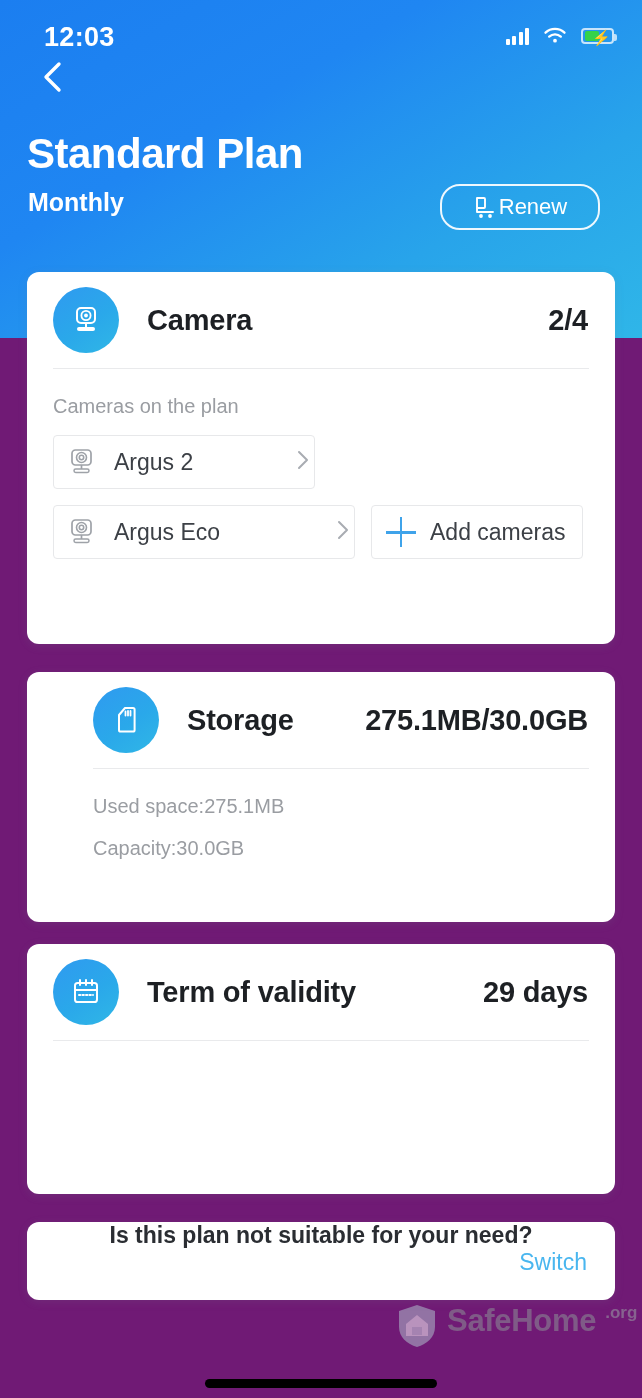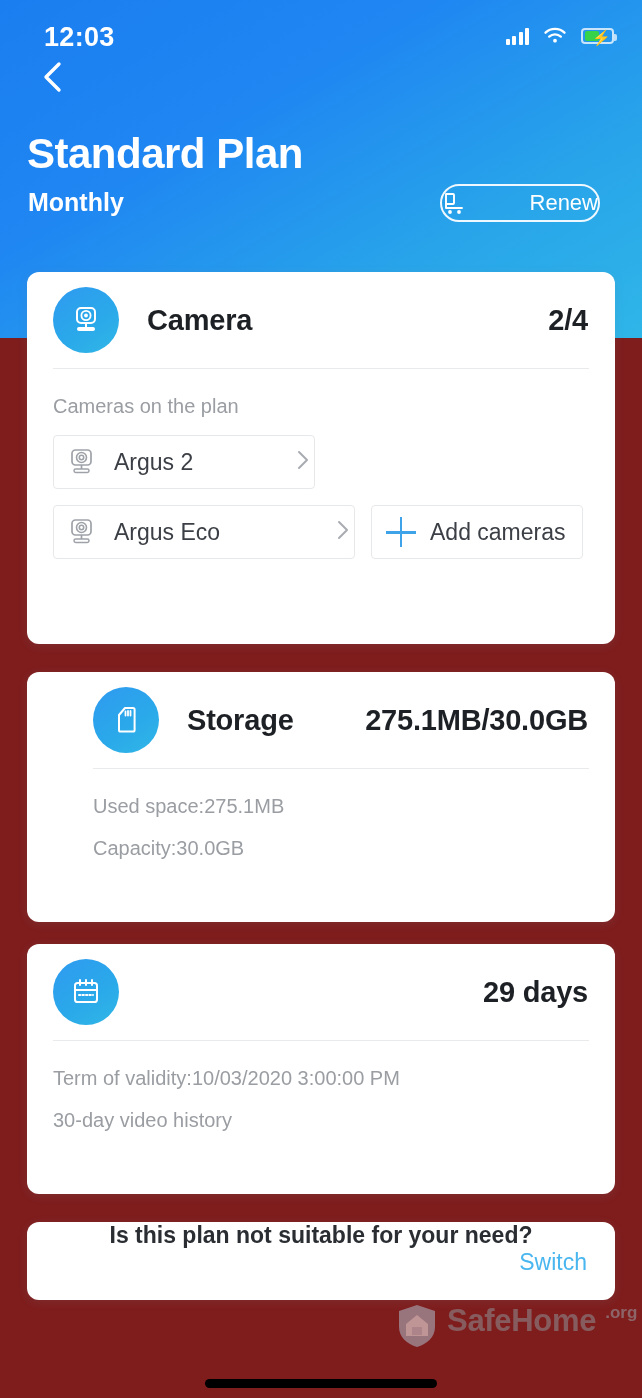--- a/index.html
+++ b/index.html
@@ -5,21 +5,21 @@
   * { margin:0; padding:0; box-sizing:border-box; }
   html, body {
     width:642px; height:1398px;
     background:#ffffff;
     font-family:"Liberation Sans", sans-serif;
     -webkit-font-smoothing:antialiased;
   }
   .screen {
     position:relative;
     width:642px; height:1398px;
-    background:#7f1d1d;
+    background:#701a75;
     overflow:hidden;
   }
 
   
   .banner {
     position:absolute; left:0; top:0;
     width:642px; height:338px;
     background:linear-gradient(150deg, #1b7ef0 0%, #1f86f2 35%, #28a4ea 70%, #2fb6e8 100%);
   }
   .statusbar {
@@ -68,23 +68,23 @@
   .plan-title {
     position:absolute; left:27px; top:130px;
     color:#ffffff; font-size:42px; font-weight:700; letter-spacing:-0.5px;
   }
   .plan-sub {
     position:absolute; left:28px; top:188px;
     color:#ffffff; font-size:25px; font-weight:600;
   }
   .renew-btn {
     position:absolute; right:42px; top:184px;
-    width:160px; height:38px;
+    width:160px; height:46px;
     border:2px solid rgba(255,255,255,0.92); border-radius:20px;
-    display:flex; align-items:center; justify-content:space-between; 
+    display:flex; align-items:center; justify-content:center; 
     cursor:pointer;
   }
   .renew-btn .lbl { color:#ffffff; font-size:22px; font-weight:500; }
 
   
   .card {
     position:absolute; left:27px; width:588px;
     background:#ffffff; border-radius:12px;
     box-shadow:0 2px 10px rgba(120,130,140,0.16);
   }
@@ -295,27 +295,24 @@
   <div class="card" style="top:944px; height:250px;">
     <div class="card-head">
       <div class="circ">
         <svg width="32" height="32" viewBox="0 0 32 32">
           <rect x="5" y="7" width="22" height="19" rx="2.6" stroke="#fff" stroke-width="2" fill="none"></rect>
           <path d="M5 14 H27" stroke="#fff" stroke-width="2"></path>
           <path d="M10 4 v5 M16 4 v5 M22 4 v5" stroke="#fff" stroke-width="2" stroke-linecap="round"></path>
           <path d="M9 19 h1.4 M12.5 19 h1.4 M16 19 h1.4 M19.5 19 h1.4 M23 19 h0" stroke="#fff" stroke-width="2" stroke-linecap="round"></path>
         </svg>
       </div>
+      <div class="card-title">Term of validity</div>
       <div class="card-value">29 days</div>
     </div>
     <div class="divider"></div>
-    <div class="card-body">
-      <div class="body-label">Term of validity:10/03/2020 3:00:00 PM</div>
-      <div class="body-label" style="margin-top:12px;">30-day video history</div>
-    </div>
   </div>
 
   <div class="switch-card" style="top:1222px;flex-direction:column;">
     <span class="switch-q">Is this plan not suitable for your need?</span>
     <span class="switch-link">Switch</span>
   </div>
 
   <div class="watermark">
     <svg width="42" height="46" viewBox="0 0 42 46">
       <path d="M21 2 L39 8 V24 C39 34 31 41 21 44 C11 41 3 34 3 24 V8 Z" fill="#aebccb"></path>

